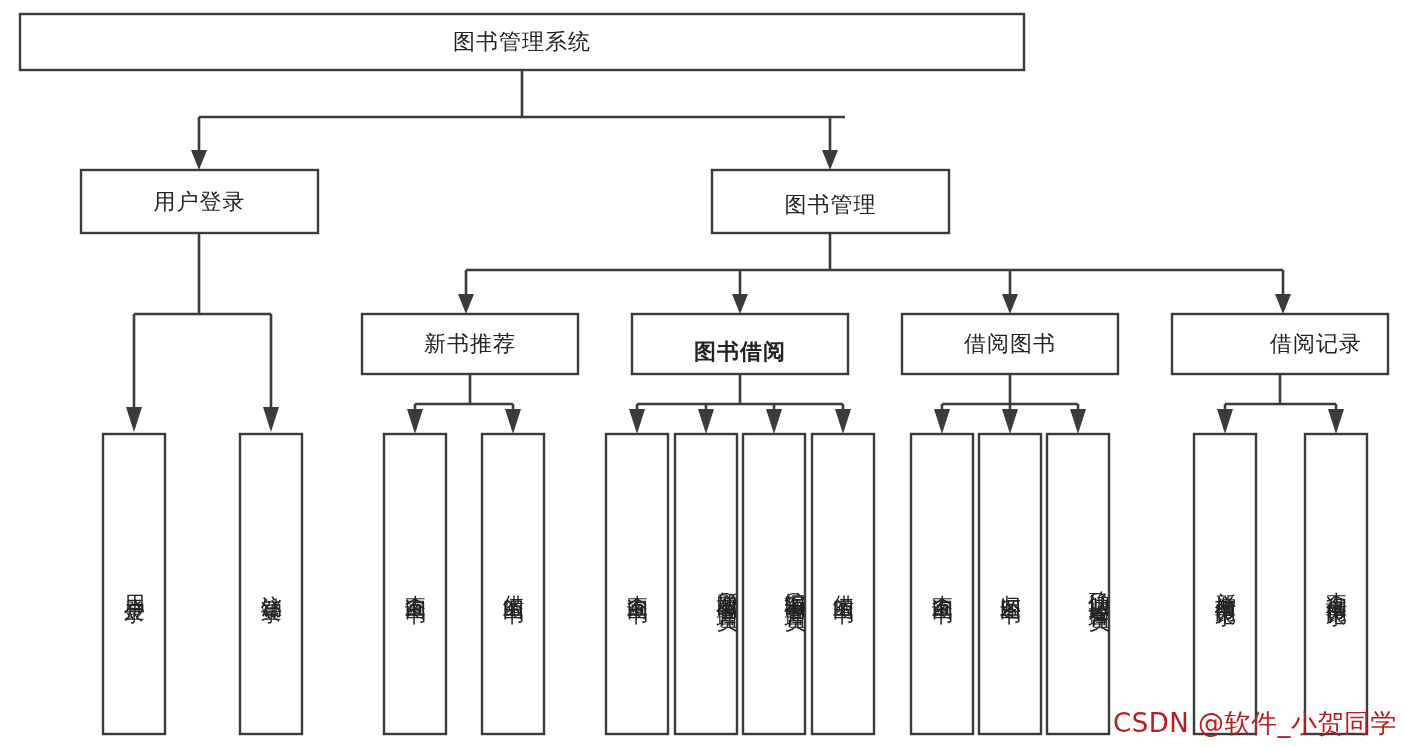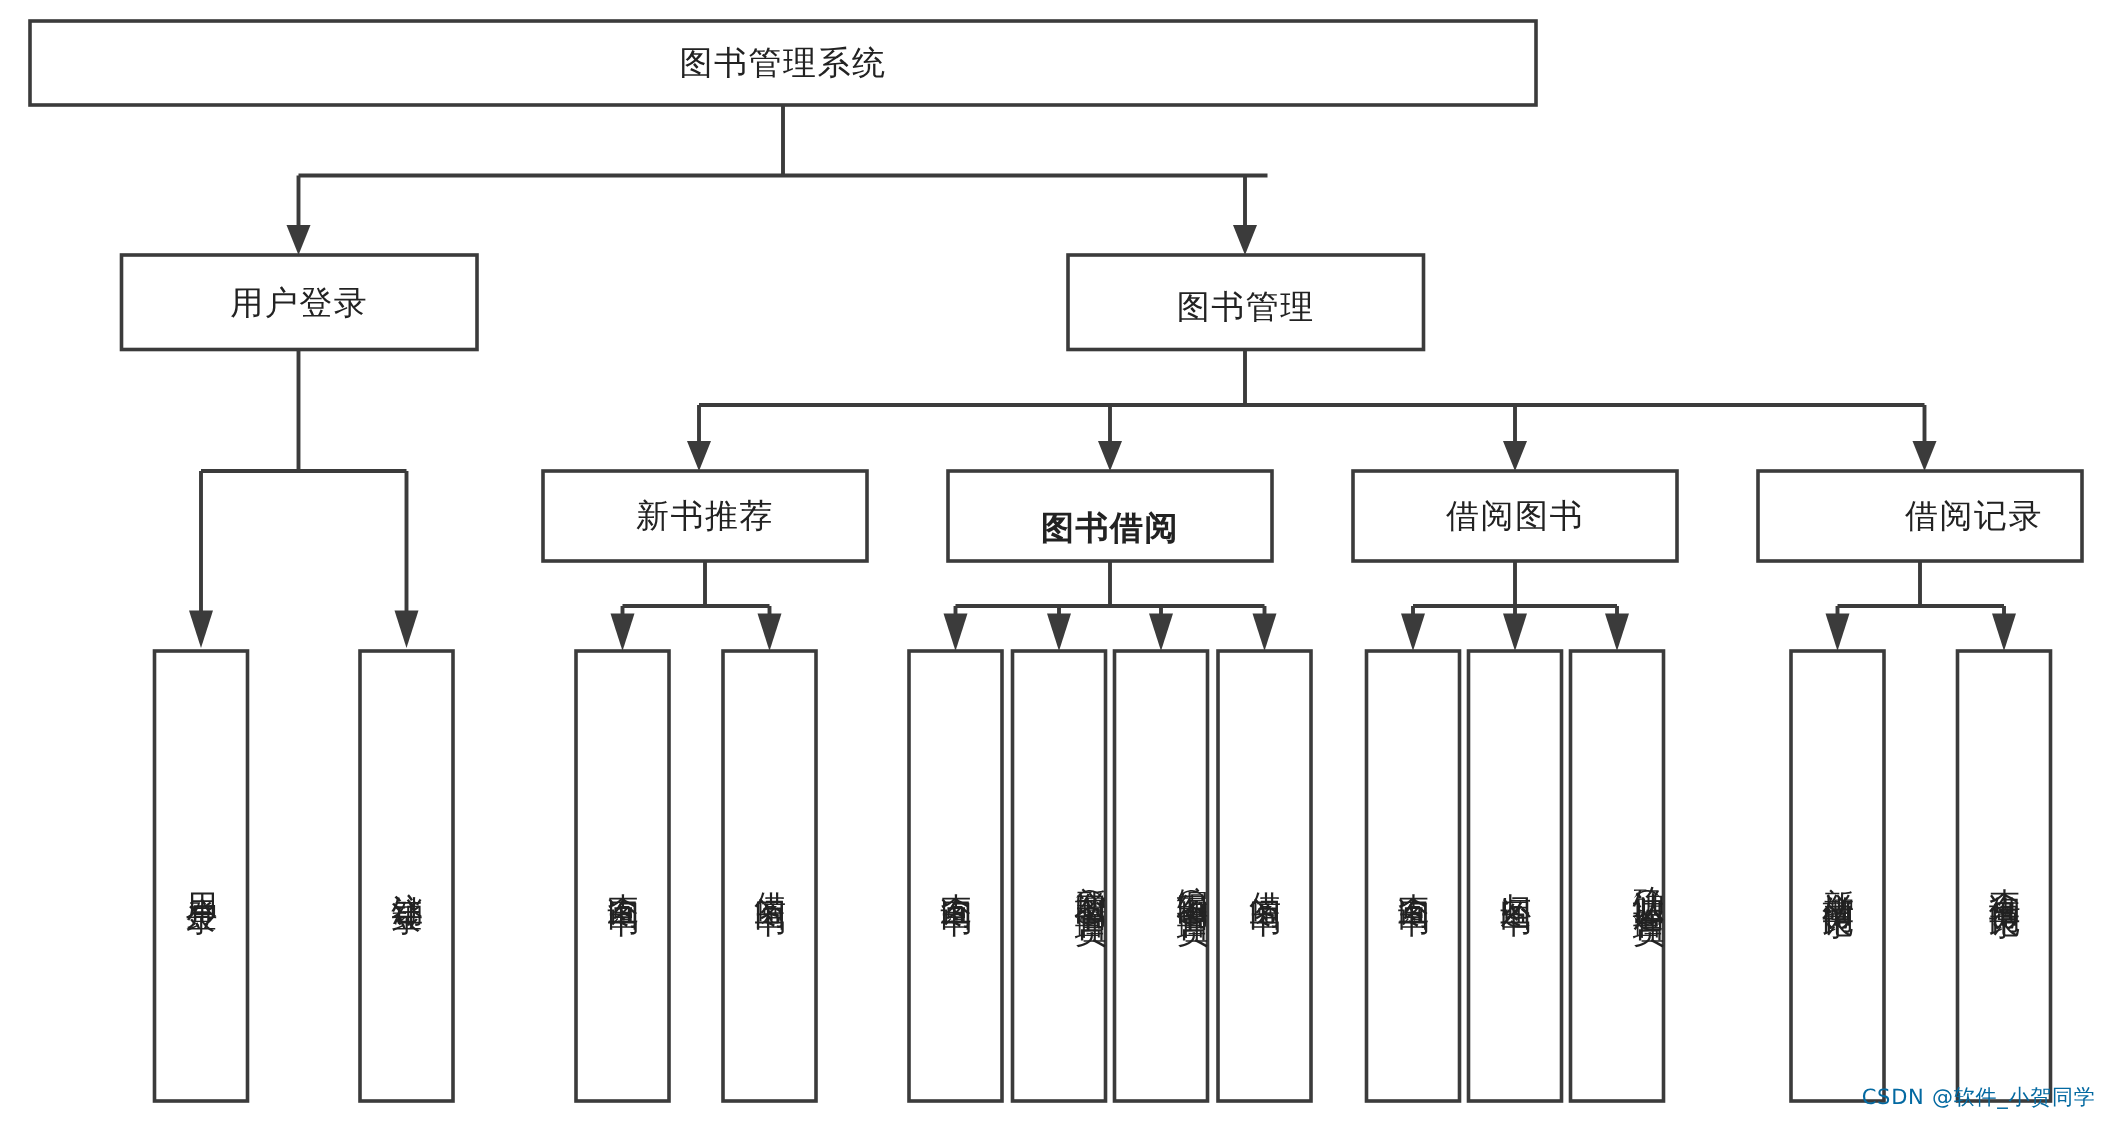--- a/index.html
+++ b/index.html
@@ -62,22 +62,22 @@
     writing-mode: vertical-rl;
     text-orientation: upright;
     letter-spacing: 3px;
     line-height: 1;
     pointer-events: none;
   }
   .watermark {
     position: absolute;
     right: 8px;
     bottom: 6px;
-    font-size: 14px;
-    color: #0369a1;
+    font-size: 26px;
+    color: #b91c1c;
     letter-spacing: 0.5px;
     white-space: nowrap;
     user-select: none;
   }
 </style>
 </head>
 <body>
 
 <div id="diagram-root">
 

